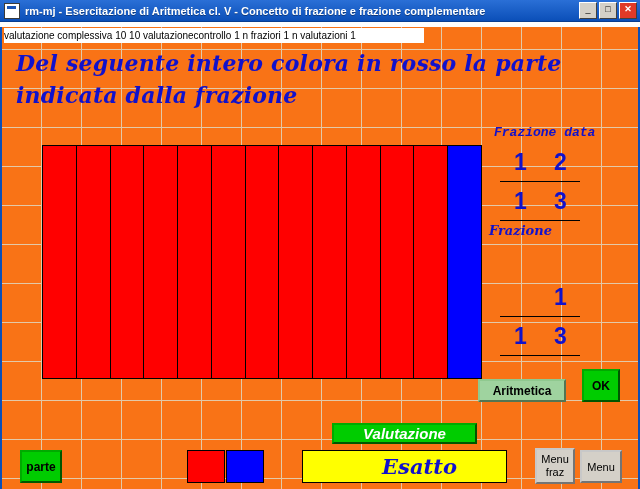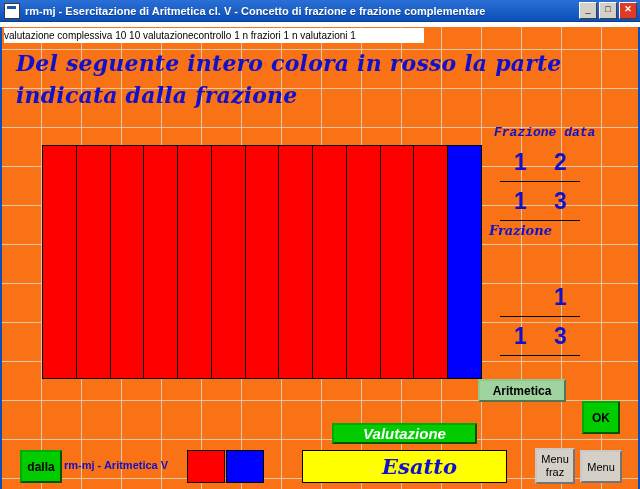--- a/index.html
+++ b/index.html
@@ -118,21 +118,21 @@
     position:absolute;display:flex;align-items:center;justify-content:center;
     border:2px outset #c8c8c8;font-size:11px;color:#000;box-sizing:border-box;
     background:#d4d0c8;cursor:pointer;
   }
   #btn-controllo{
     left:476px;top:352px;width:88px;height:23px;background:#9fd39f;
     font-weight:bold;font-size:12px;border:2px outset #8fc98f;
   }
   #btn-ok{
     left:580px;top:342px;width:38px;height:33px;background:#00cc00;
-    font-weight:bold;font-size:12px;border:2px outset #00aa00;margin-top:32px;
+    font-weight:bold;font-size:12px;border:2px outset #00aa00;
   }
   #btn-valutazione{
     left:330px;top:396px;width:145px;height:21px;background:#00cc00;
     color:#ffffff;font-weight:bold;font-style:italic;font-size:15px;
     border:2px outset #00aa00;
   }
   #btn-exit{
     left:18px;top:423px;width:42px;height:33px;background:#00cc00;
     font-weight:bold;font-size:12px;border:2px outset #00aa00;
   }
@@ -220,30 +220,29 @@
 
     <div class="numcell" id="fc-num2">1</div>
     <div class="numcell" id="fc-den">1</div>
     <div class="numcell" id="fc-den2">3</div>
     <div class="fracline" id="fl2"></div>
     <div class="fracline" id="fl3"></div>
 
     <div class="btn" id="btn-controllo">Aritmetica</div>
     <div class="btn" id="btn-ok">OK</div>
     <div class="btn" id="btn-valutazione">Valutazione</div>
-    <div class="btn" id="btn-exit">dalla</div>
+    <div class="btn" id="btn-exit">parte</div>
 
     <div class="btn" id="btn-menufraz">
       <span>Menu</span>
       <span>fraz</span>
     </div>
     <div class="btn" id="btn-menu">Menu</div>
 
     <div class="swatch" id="sw-red"></div>
     <div class="swatch" id="sw-blue"></div>
 
-    <div class="label-rmmj">rm-mj - Aritmetica V</div>
 
     <div id="result-box">
       <span>Esatto</span>
     </div>
   </div>
 </div>
 
 </body></html>

